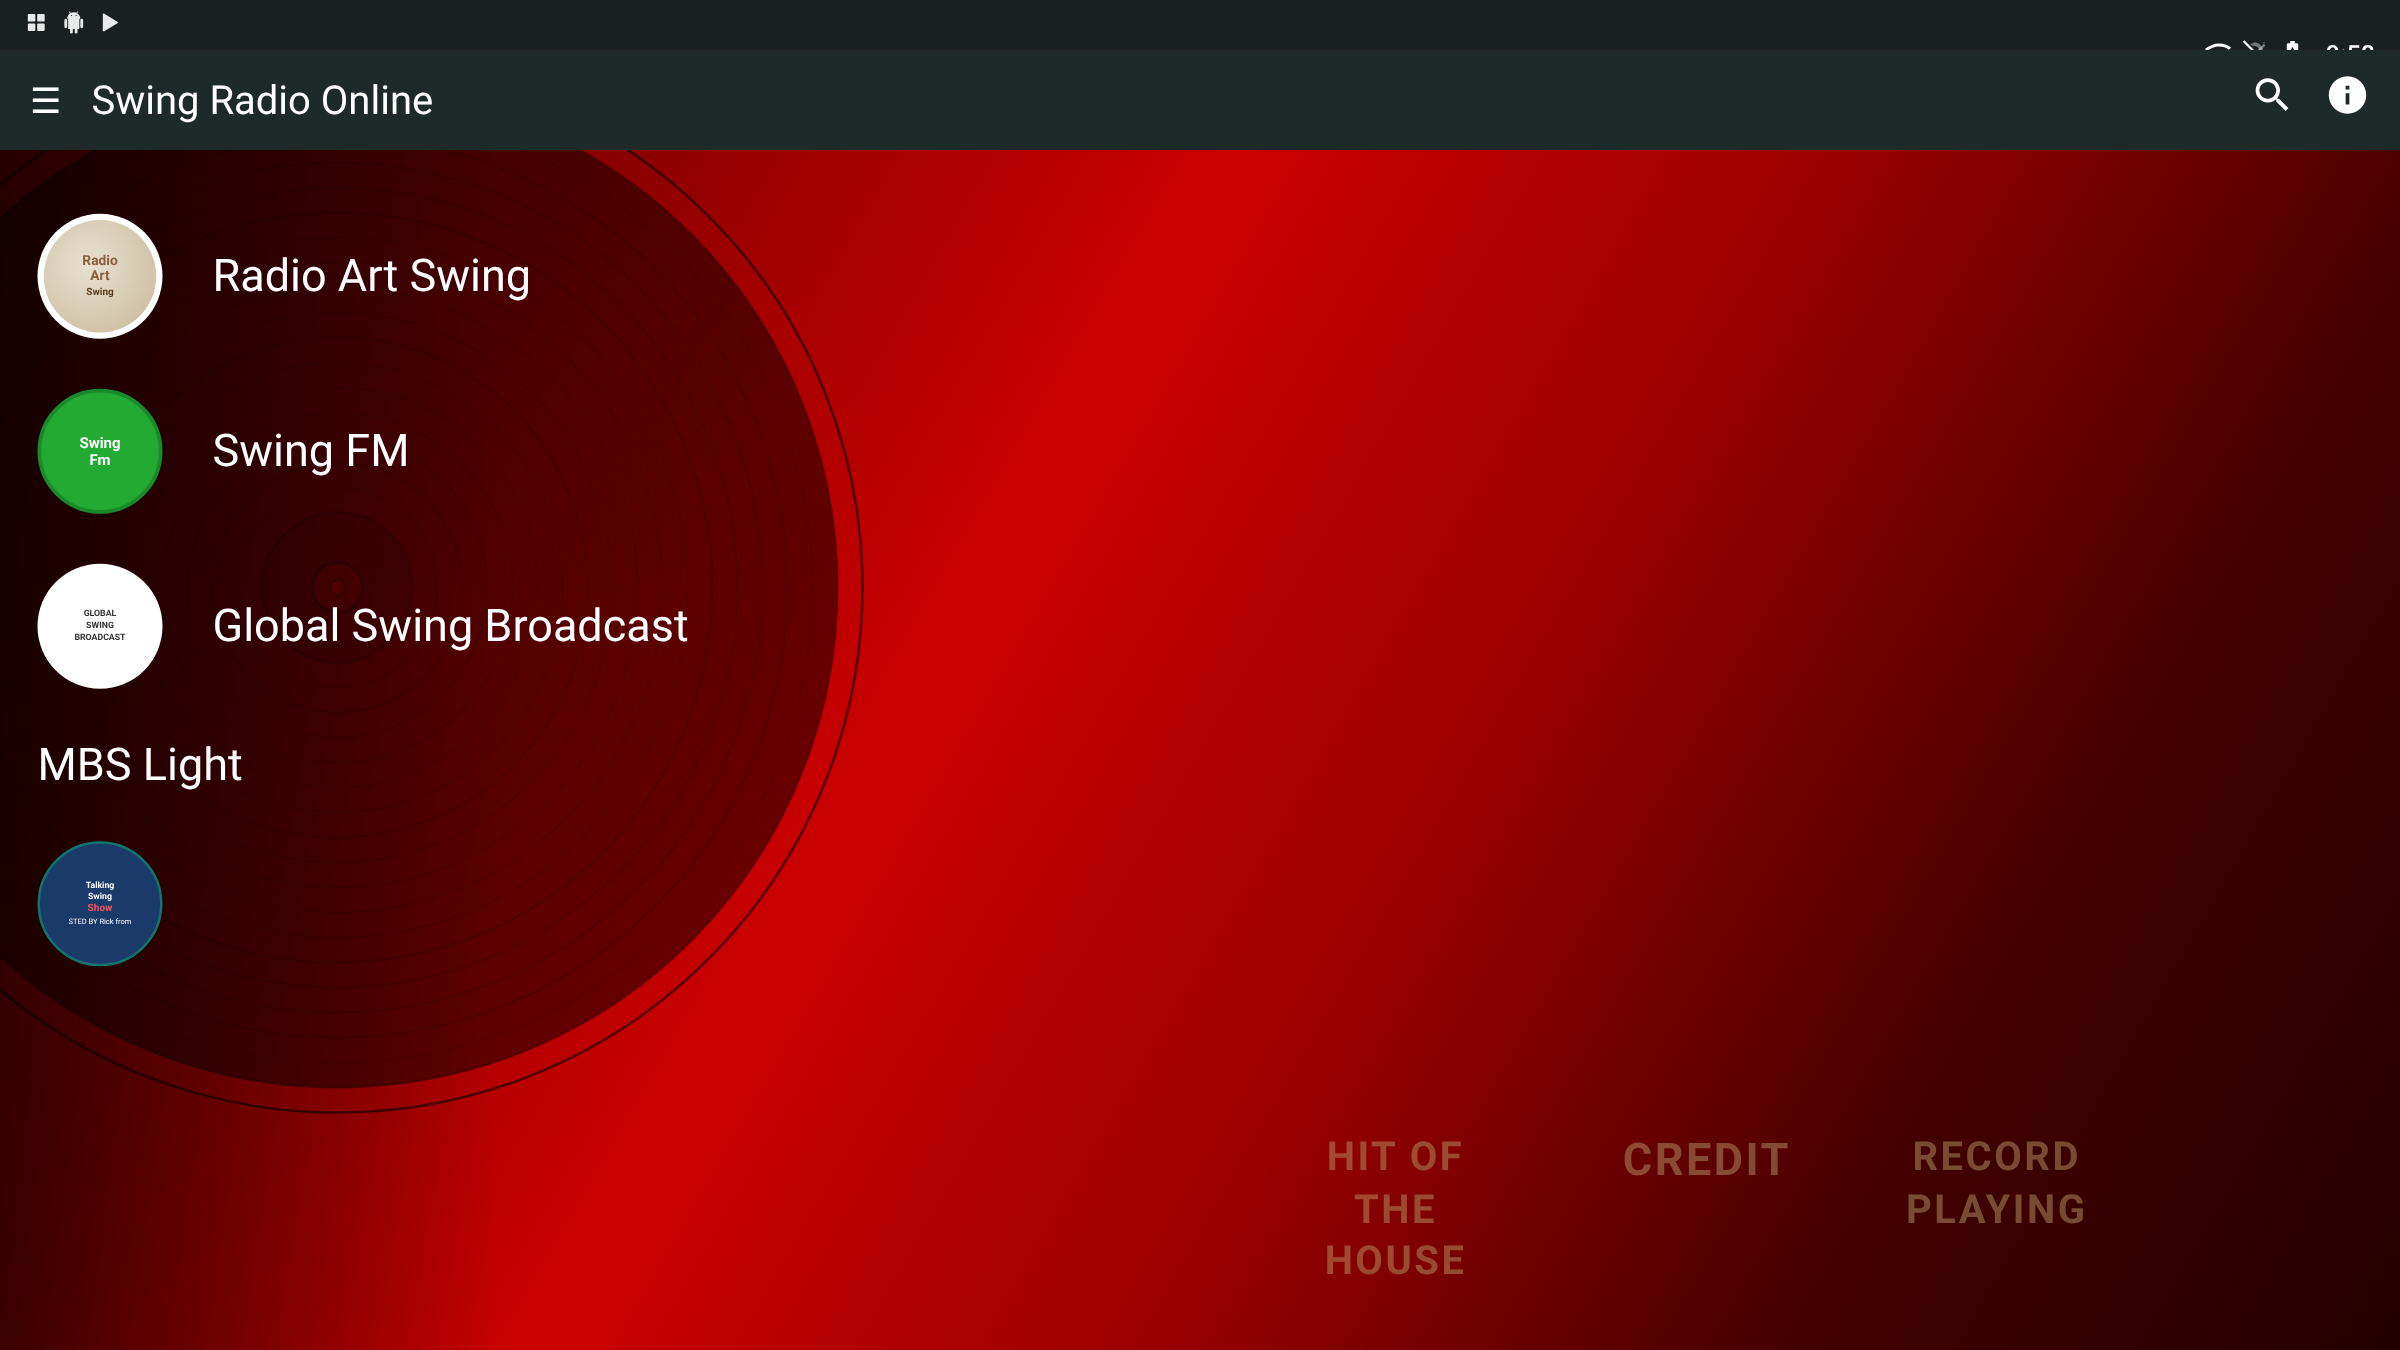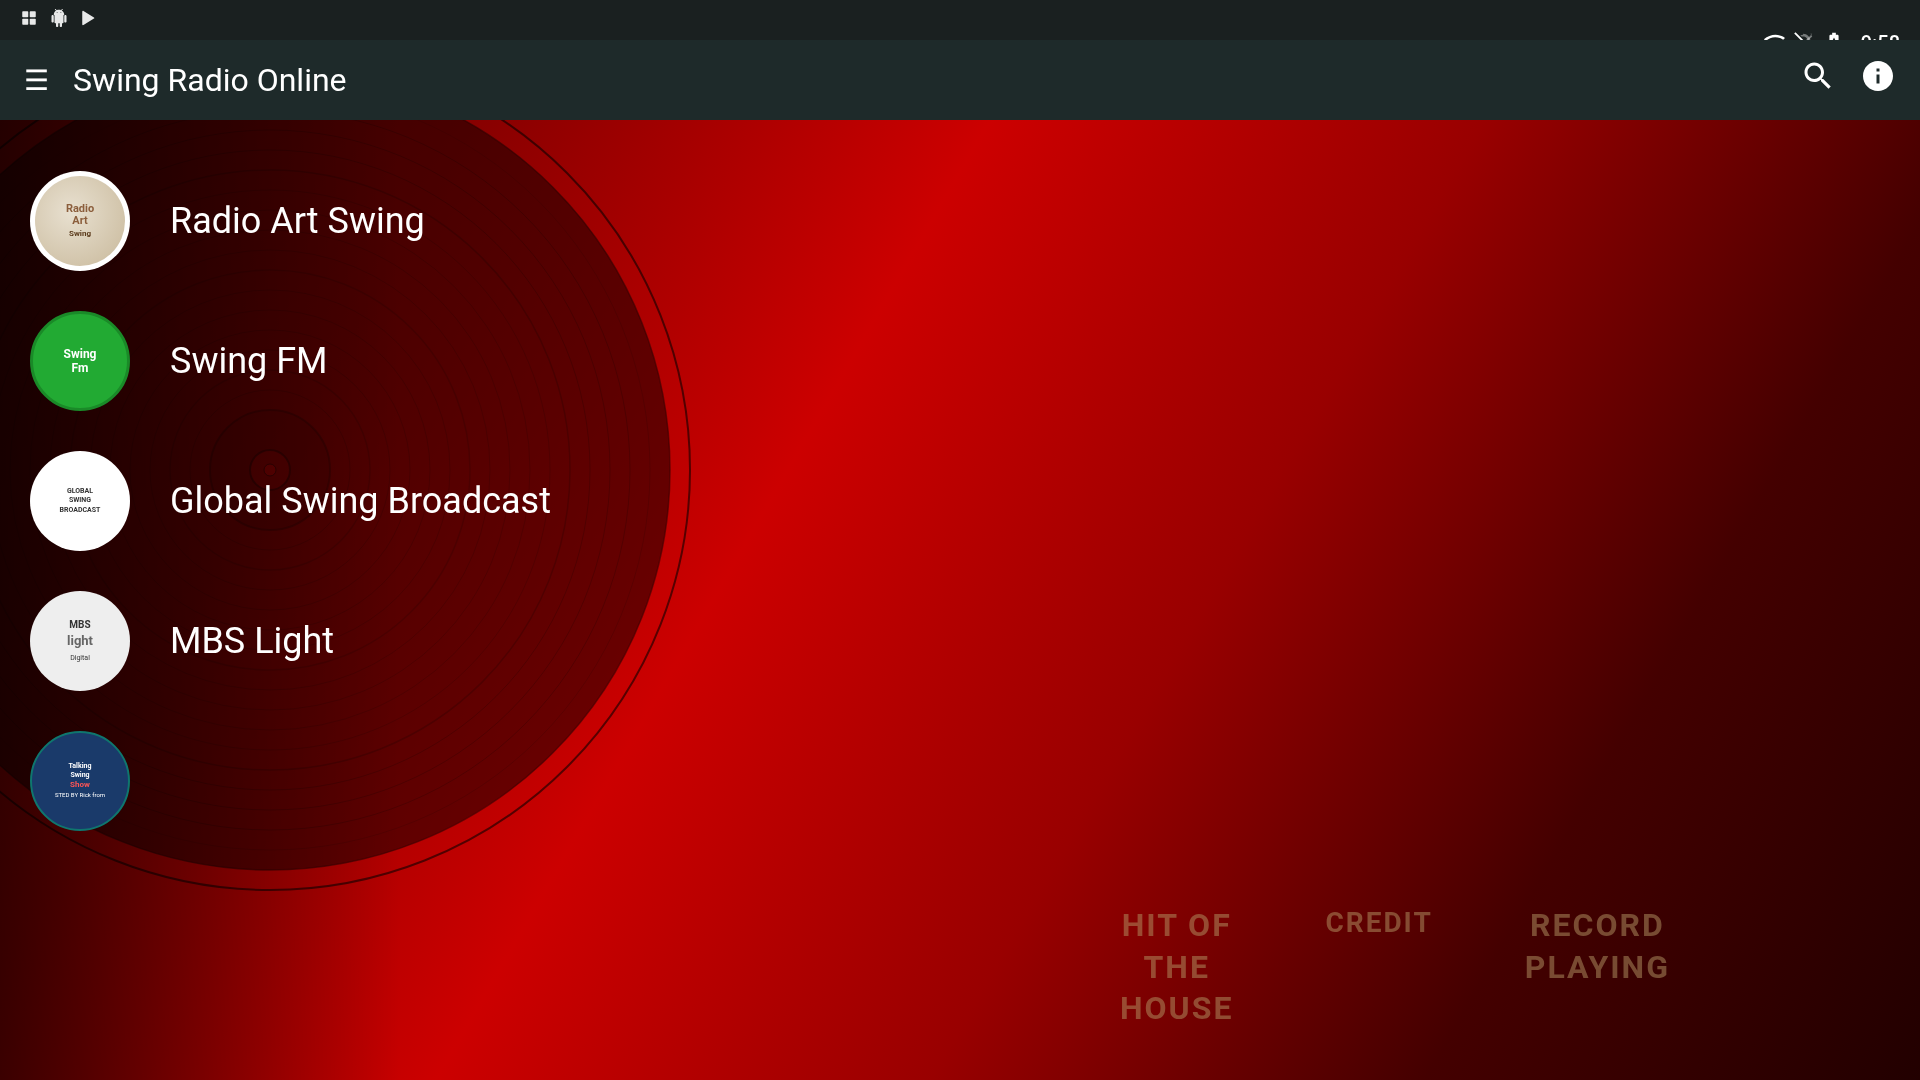--- a/index.html
+++ b/index.html
@@ -266,21 +266,21 @@
     <ellipse cx="420" cy="550" rx="80" ry="80" fill="none" stroke="rgba(0,0,0,0.3)" stroke-width="1"></ellipse>
     <ellipse cx="420" cy="550" rx="60" ry="60" fill="rgba(40,0,0,0.9)" stroke="rgba(0,0,0,0.5)" stroke-width="2"></ellipse>
     <ellipse cx="420" cy="550" rx="20" ry="20" fill="rgba(60,0,0,0.9)" stroke="rgba(0,0,0,0.7)" stroke-width="2"></ellipse>
     <circle cx="420" cy="550" r="6" fill="rgba(80,0,0,1)" stroke="rgba(0,0,0,0.8)" stroke-width="1"></circle>
   </svg>
 
   <div style="position:absolute;top:0;left:0;width:400px;height:100%;background:linear-gradient(to right,rgba(0,0,0,0.6) 0%,rgba(0,0,0,0) 100%);"></div>
 
   <div style="position:absolute;bottom:50px;right:250px;display:flex;gap:92px;pointer-events:none;">
     <div style="color:rgba(180,150,100,0.5);font-size:32px;font-weight:bold;text-align:center;line-height:1.3;text-transform:uppercase;letter-spacing:2px;">HIT OF<br>THE<br>HOUSE</div>
-    <div style="color:rgba(180,150,100,0.5);font-size:28px;font-weight:bold;text-align:center;line-height:1.3;text-transform:uppercase;letter-spacing:2px;">CREDIT</div>
+    <div style="color:rgba(180,150,100,0.5);font-size:36px;font-weight:bold;text-align:center;line-height:1.3;text-transform:uppercase;letter-spacing:2px;margin-left:33px;">CREDIT</div>
     <div style="color:rgba(180,150,100,0.5);font-size:32px;font-weight:bold;text-align:center;line-height:1.3;text-transform:uppercase;letter-spacing:2px;">RECORD<br>PLAYING</div>
   </div>
 </div>
 
 <div class="content">
   <ul class="station-list">
 
     <li class="station-item">
       <div class="station-logo logo-radio-art">
         <div class="logo-radio-art-inner">
@@ -303,25 +303,20 @@
     <li class="station-item">
       <div class="station-logo" style="background:white;">
         <div style="font-size:7px;font-weight:bold;color:#333;text-align:center;line-height:1.3;padding:4px;">
           GLOBAL<br>SWING<br>BROADCAST
         </div>
       </div>
       <span class="station-name">Global Swing Broadcast</span>
     </li>
 
     <li class="station-item">
-      <div class="station-logo" style="background:#eeeeee;">
-        <div style="font-size:10px;font-weight:bold;color:#333;text-align:center;line-height:1.4;">
-          MBS<br><span style="font-size:13px;color:#666;">light</span><br><span style="font-size:7px;font-weight:normal;">Digital</span>
-        </div>
-      </div>
       <span class="station-name">MBS Light</span>
     </li>
 
     <li class="station-item">
       <div class="station-logo" style="background:#1a3a6a;border:2px solid #0f766e;">
         <div style="font-size:7px;font-weight:bold;color:white;text-align:center;line-height:1.3;padding:4px;">
           Talking<br>Swing<br><span style="color:#ff5555;font-size:8px;">Show</span><br><span style="font-weight:normal;font-size:6px;">STED BY Rick from</span>
         </div>
       </div>
     </li>

